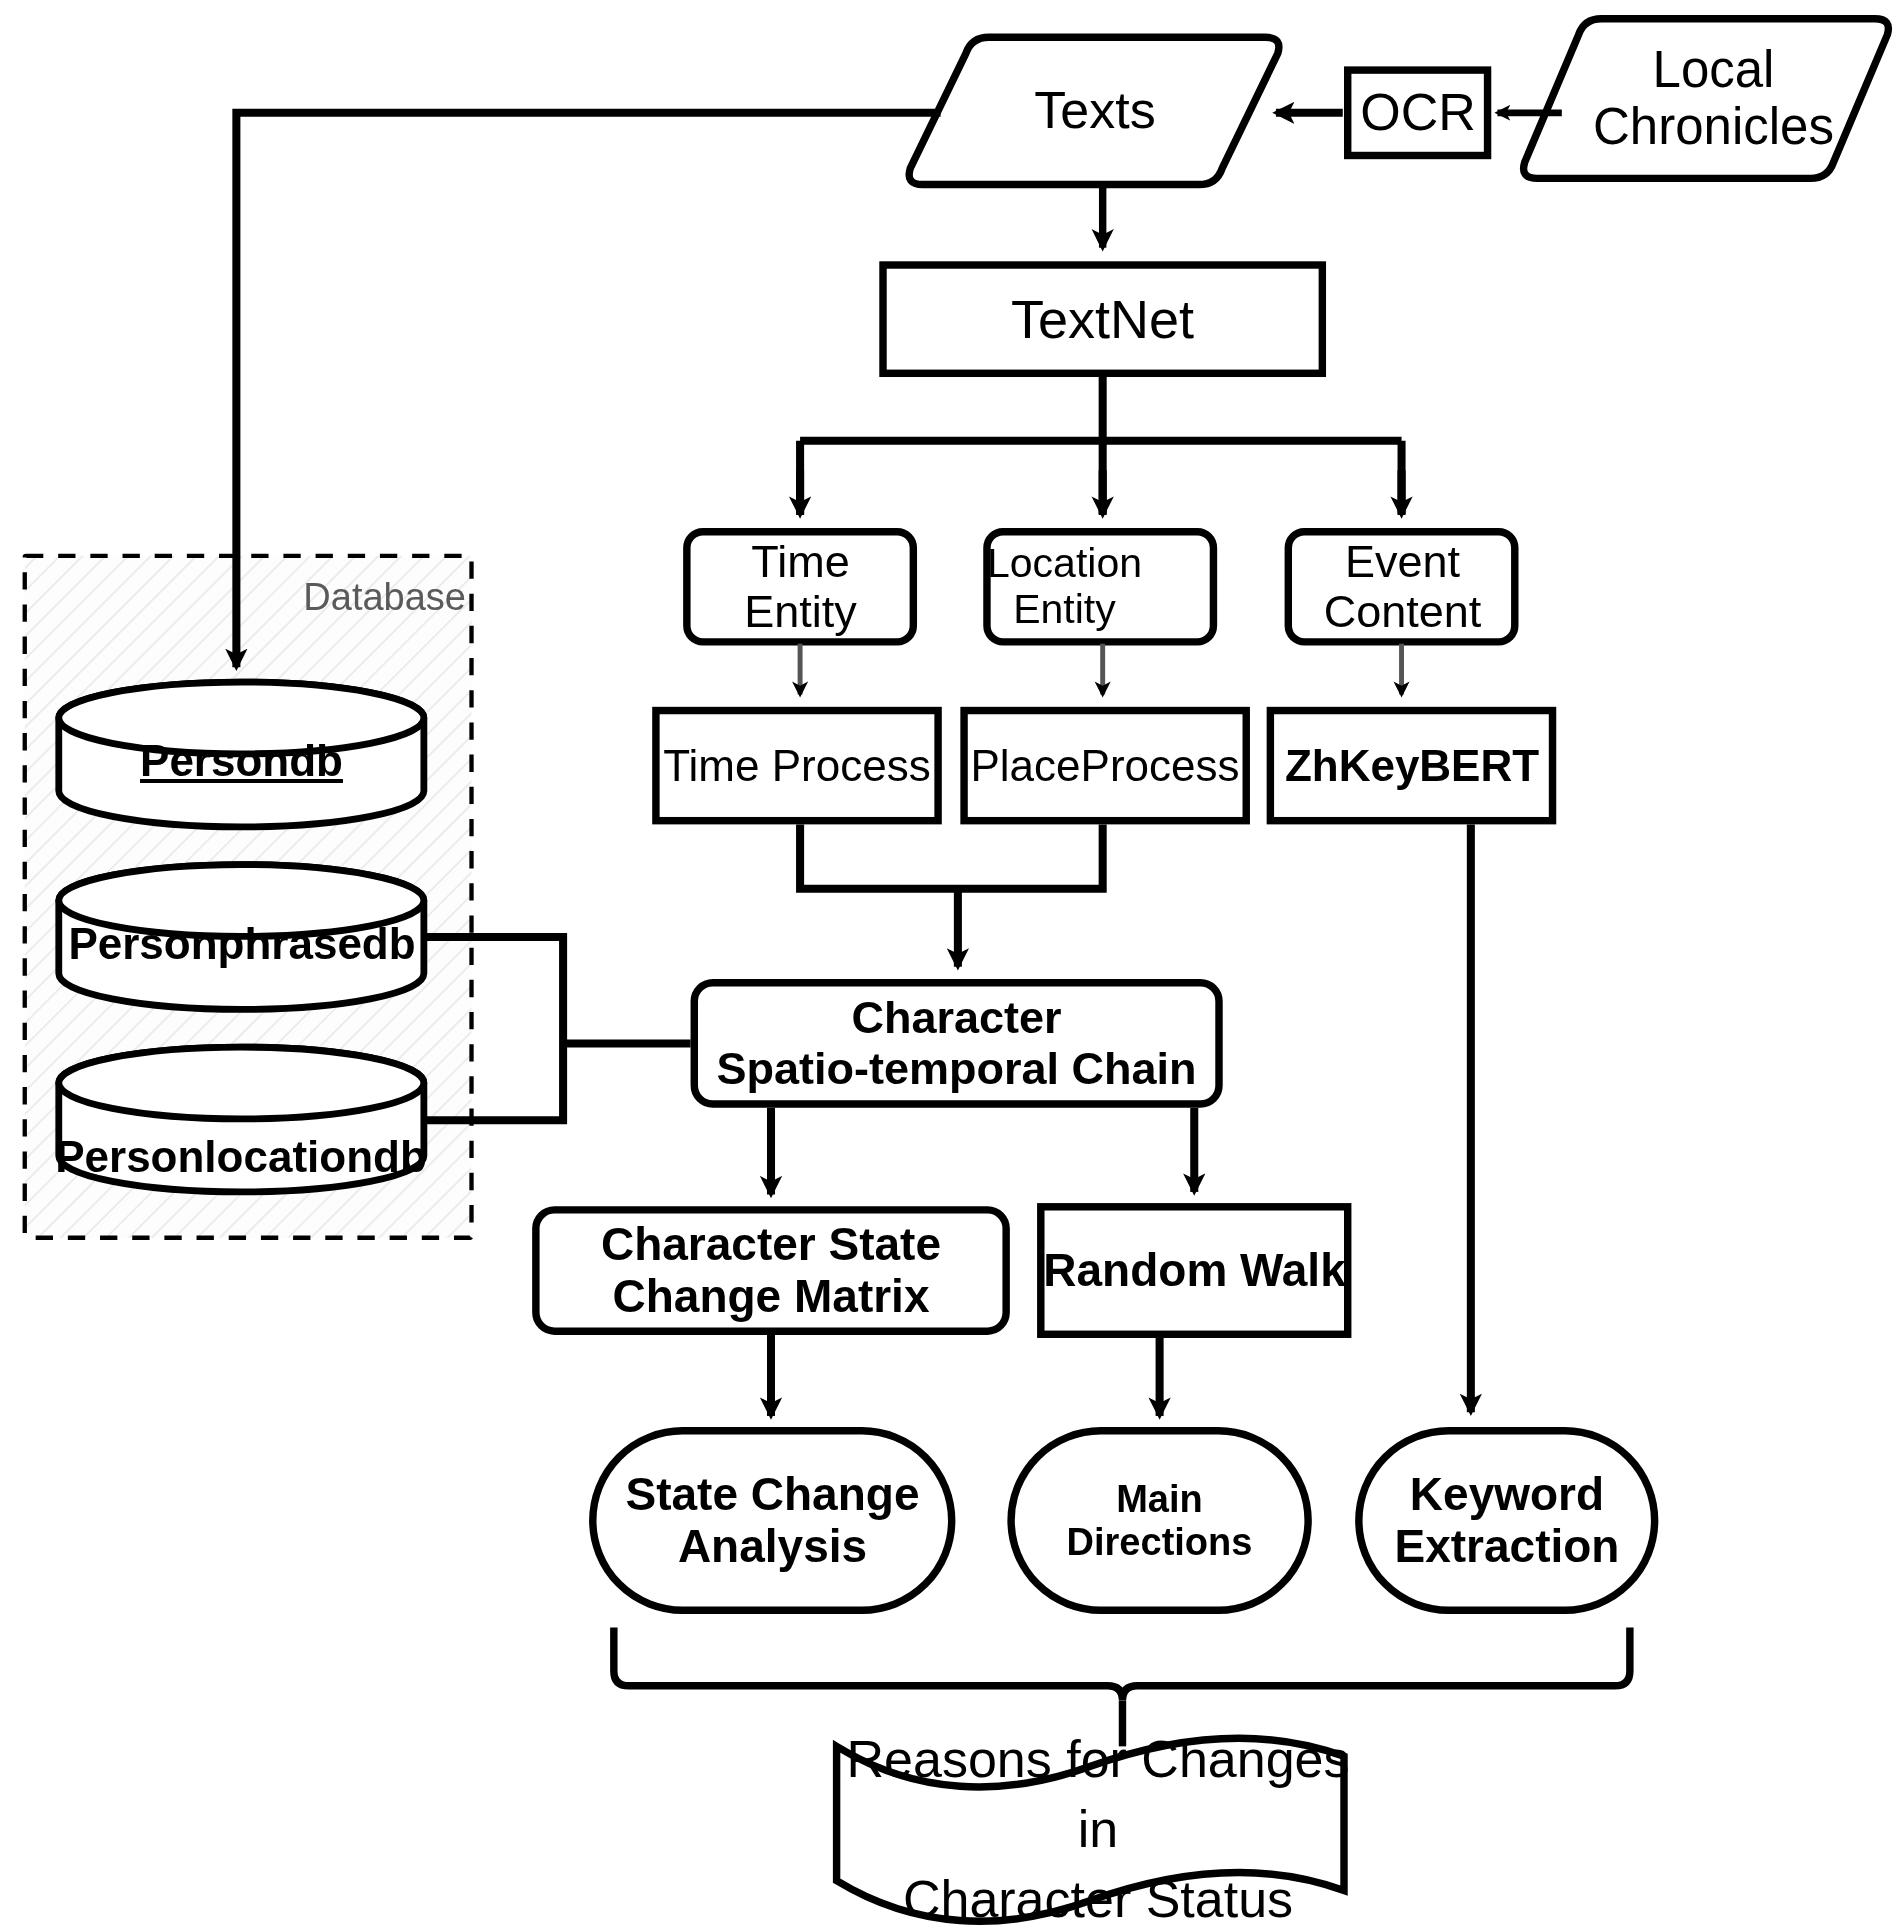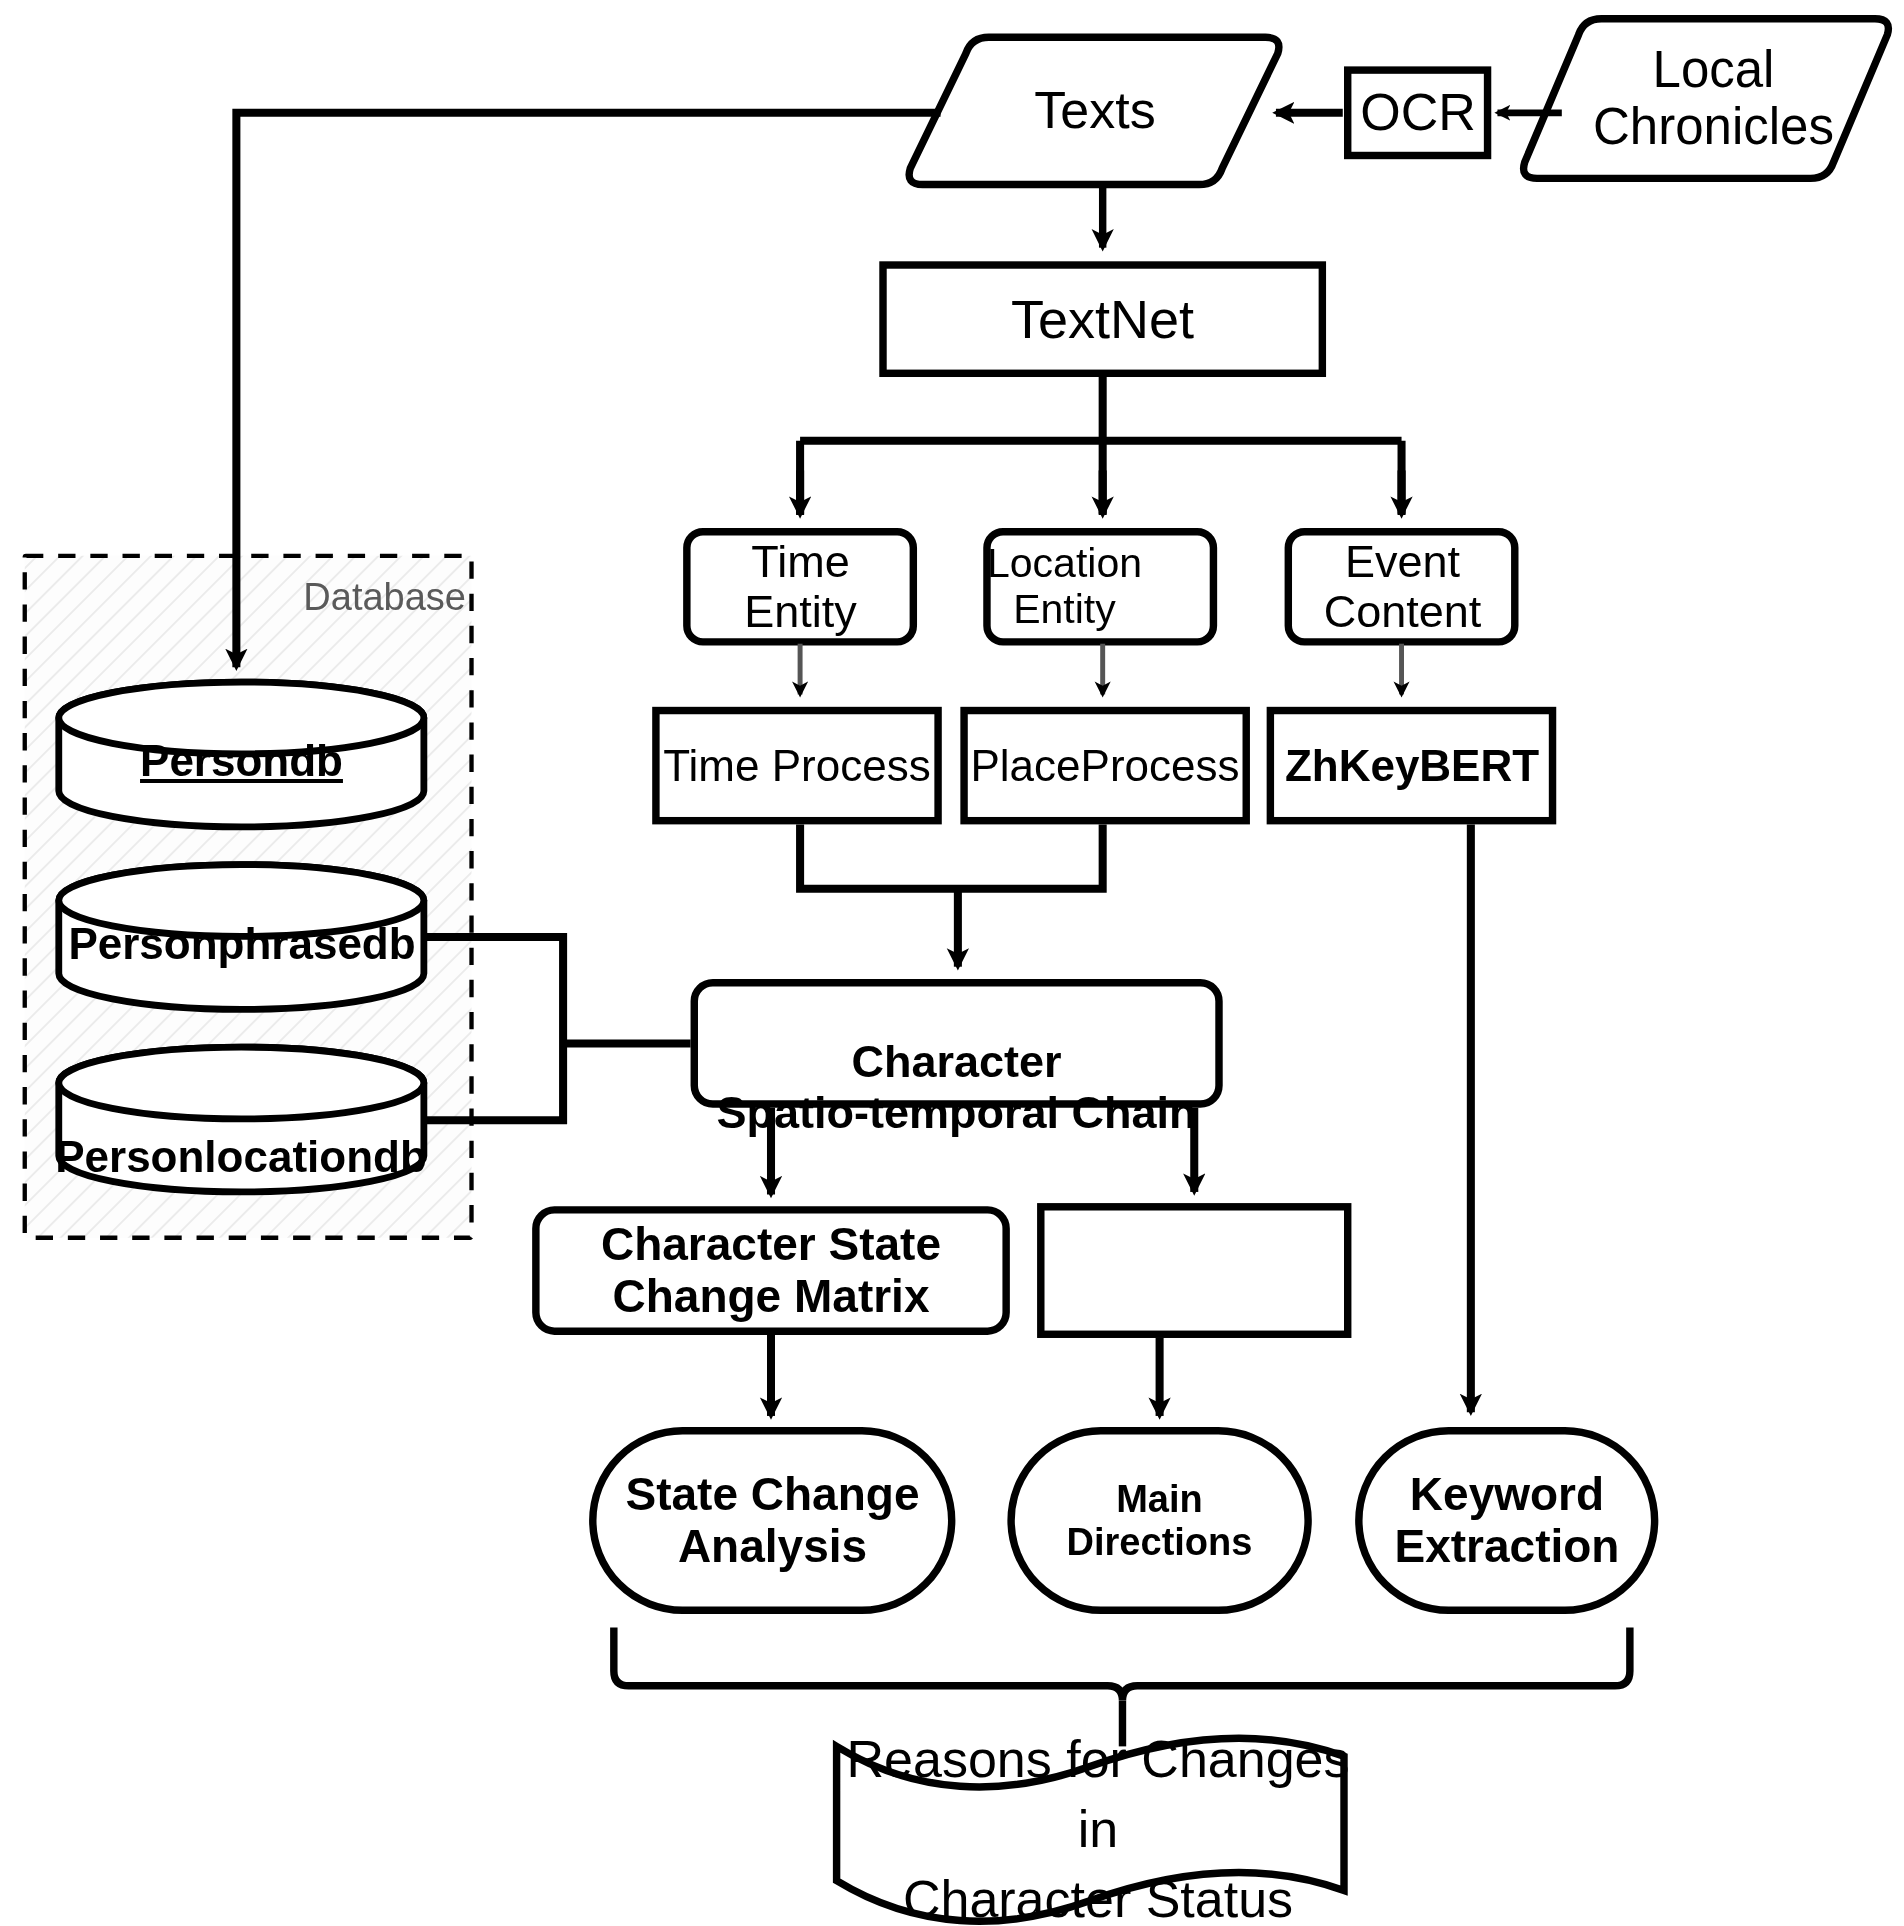--- a/index.html
+++ b/index.html
@@ -181,26 +181,27 @@
 <div class="lbl" style="left:656px;top:711px;width:282px;height:110px;font-size:44px;">Time Process</div>
 <div class="lbl" style="left:964px;top:711px;width:282px;height:110px;font-size:44px;">PlaceProcess</div>
 <div class="lbl b" style="left:1271px;top:711px;width:282px;height:110px;font-size:44px;">ZhKeyBERT</div>
 
 <div class="lbl" style="left:280px;top:576px;width:186px;height:43px;font-size:38px;color:#5a5a5a;justify-content:flex-end;">Database</div>
 
 <div class="lbl b" style="left:59px;top:730px;width:365px;height:62px;font-size:44px;text-decoration:underline;">Persondb</div>
 <div class="lbl b" style="left:50px;top:913px;width:384px;height:62px;font-size:44px;">Personphrasedb</div>
 <div class="lbl b" style="left:43px;top:1096px;width:396px;height:62px;font-size:44px;margin-top:30px;">Personlocationdb</div>
 
-<div class="lbl b" style="left:694px;top:1027px;width:525px;height:121px;font-size:45px;white-space:pre-line;">Character
+<div class="lbl b" style="left:694px;top:983px;width:525px;height:121px;font-size:45px;white-space:pre-line;">Character
 Spatio-temporal Chain</div>
 
 <div class="lbl b" style="left:536px;top:1210px;width:470px;height:121px;font-size:46px;white-space:pre-line;">Character State
 Change Matrix</div>
 
+<div class="lbl b" style="left:1041px;top:1207px;width:307px;height:128px;font-size:46px;">Random Walk</div>
 
 <div class="lbl b" style="left:593px;top:1431px;width:359px;height:179px;font-size:46px;white-space:pre-line;">State Change
 Analysis</div>
 <div class="lbl b" style="left:1011px;top:1431px;width:297px;height:179px;font-size:38px;white-space:pre-line;">Main
 Directions</div>
 <div class="lbl b" style="left:1359px;top:1431px;width:296px;height:179px;font-size:46px;white-space:pre-line;">Keyword
 Extraction</div>
 
 <div class="lbl" style="left:837px;top:1770px;width:508px;height:118px;font-size:52px;white-space:pre-line;line-height:1.35;margin-left:7px;">Reasons for Changes in
 Character Status</div>

